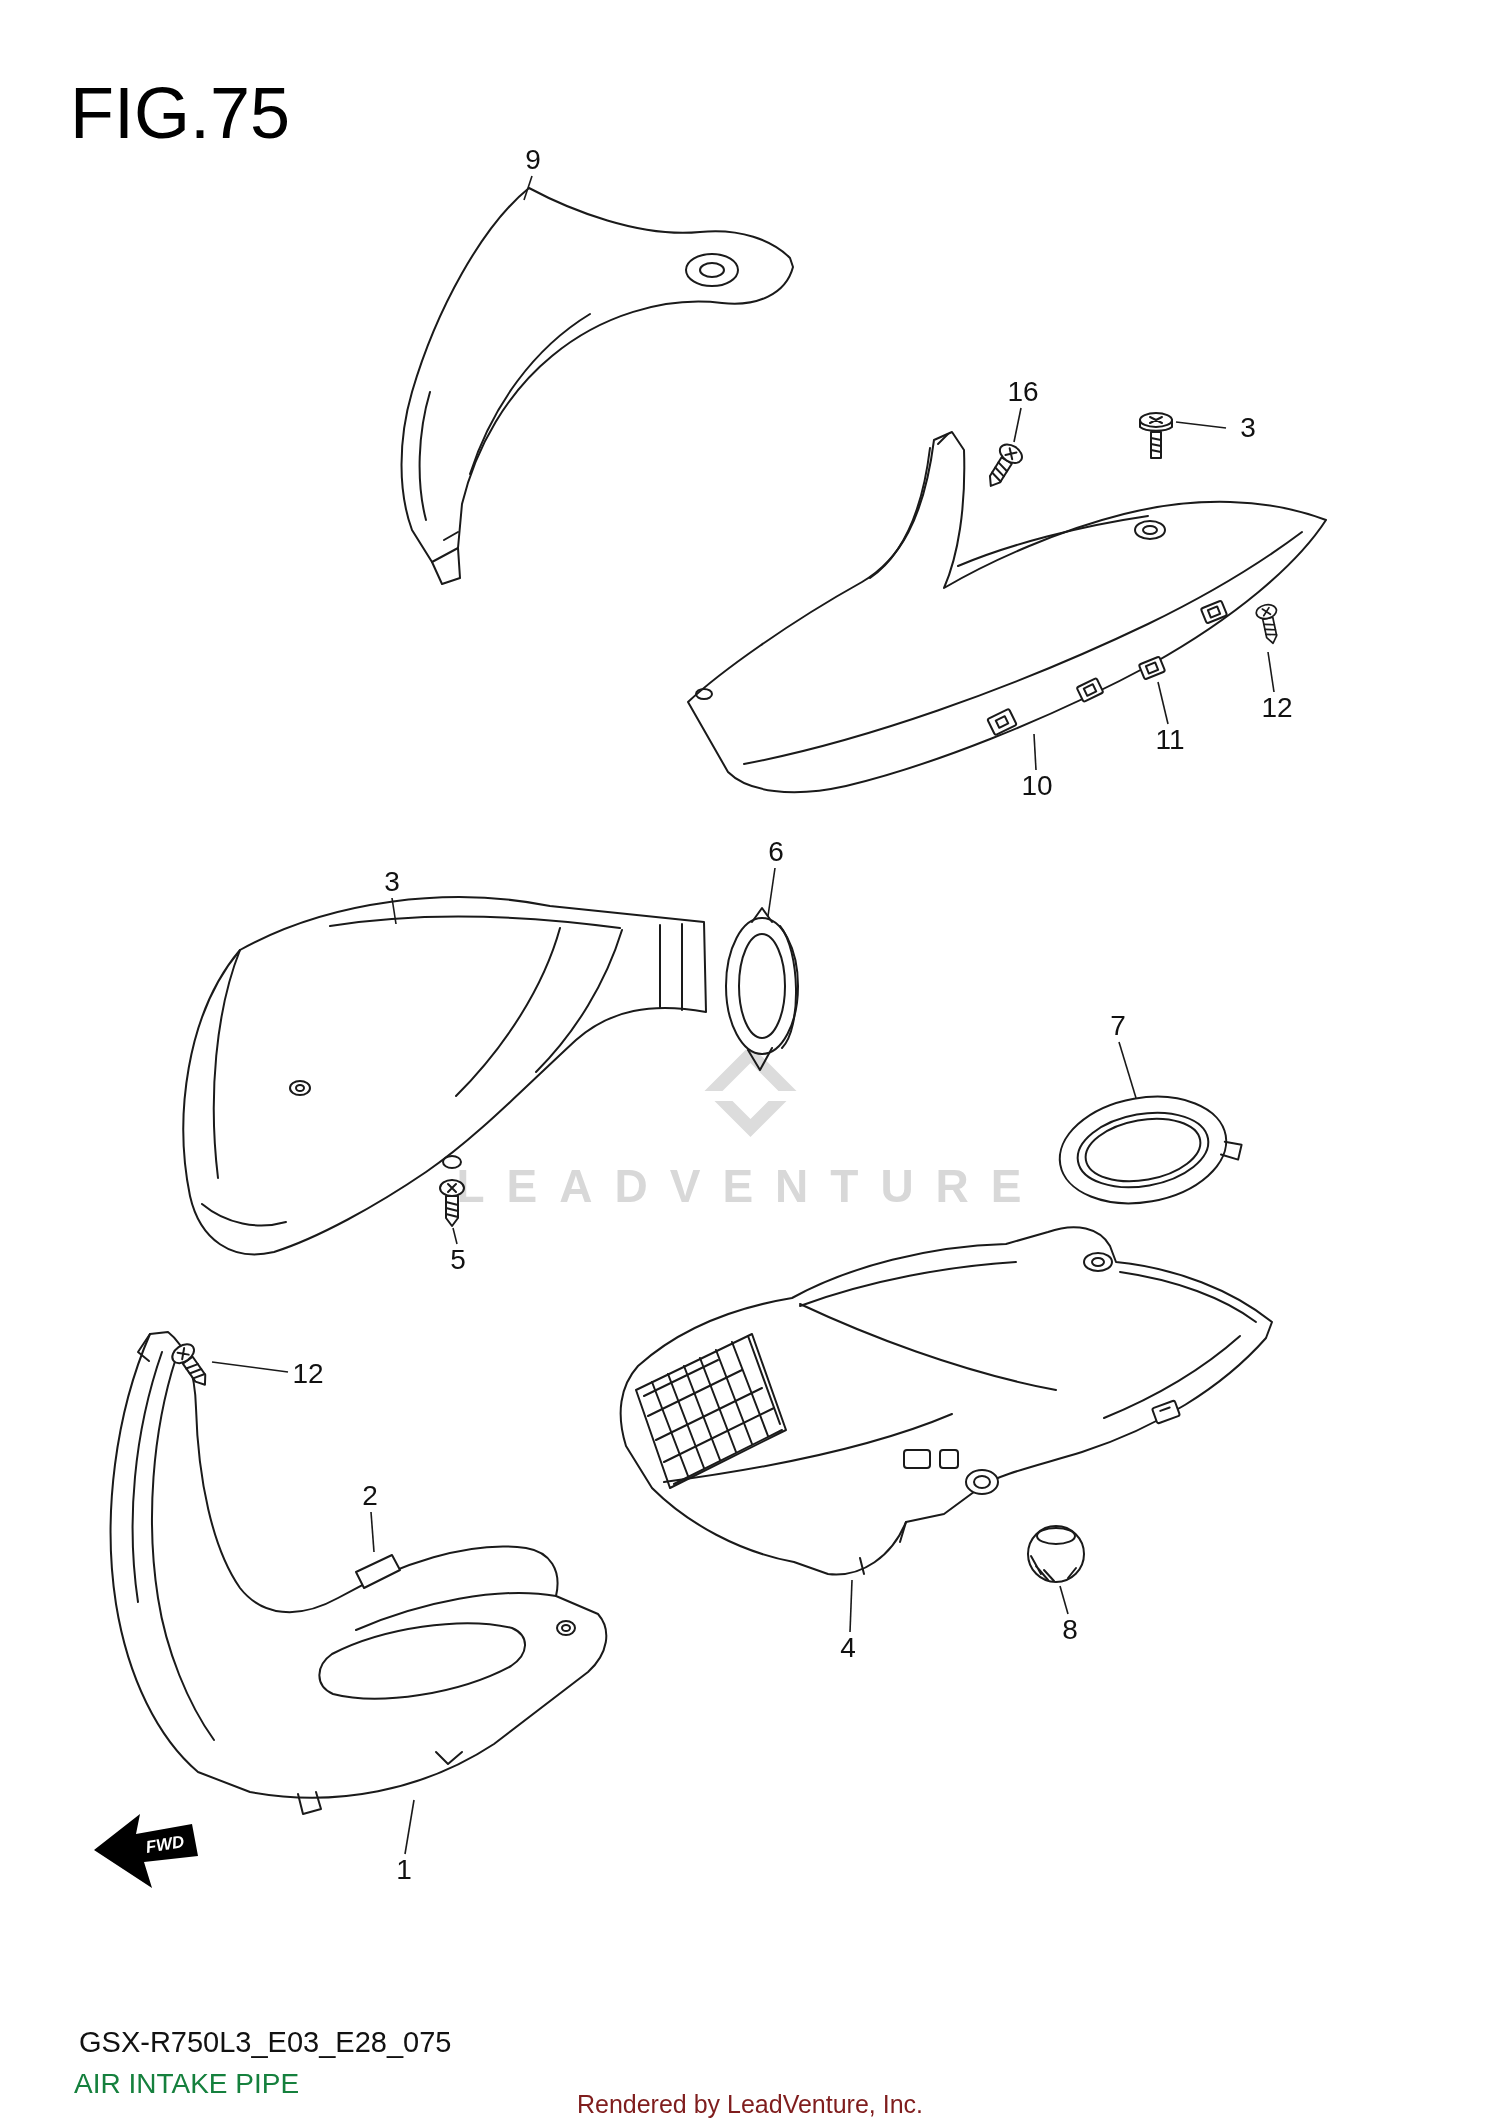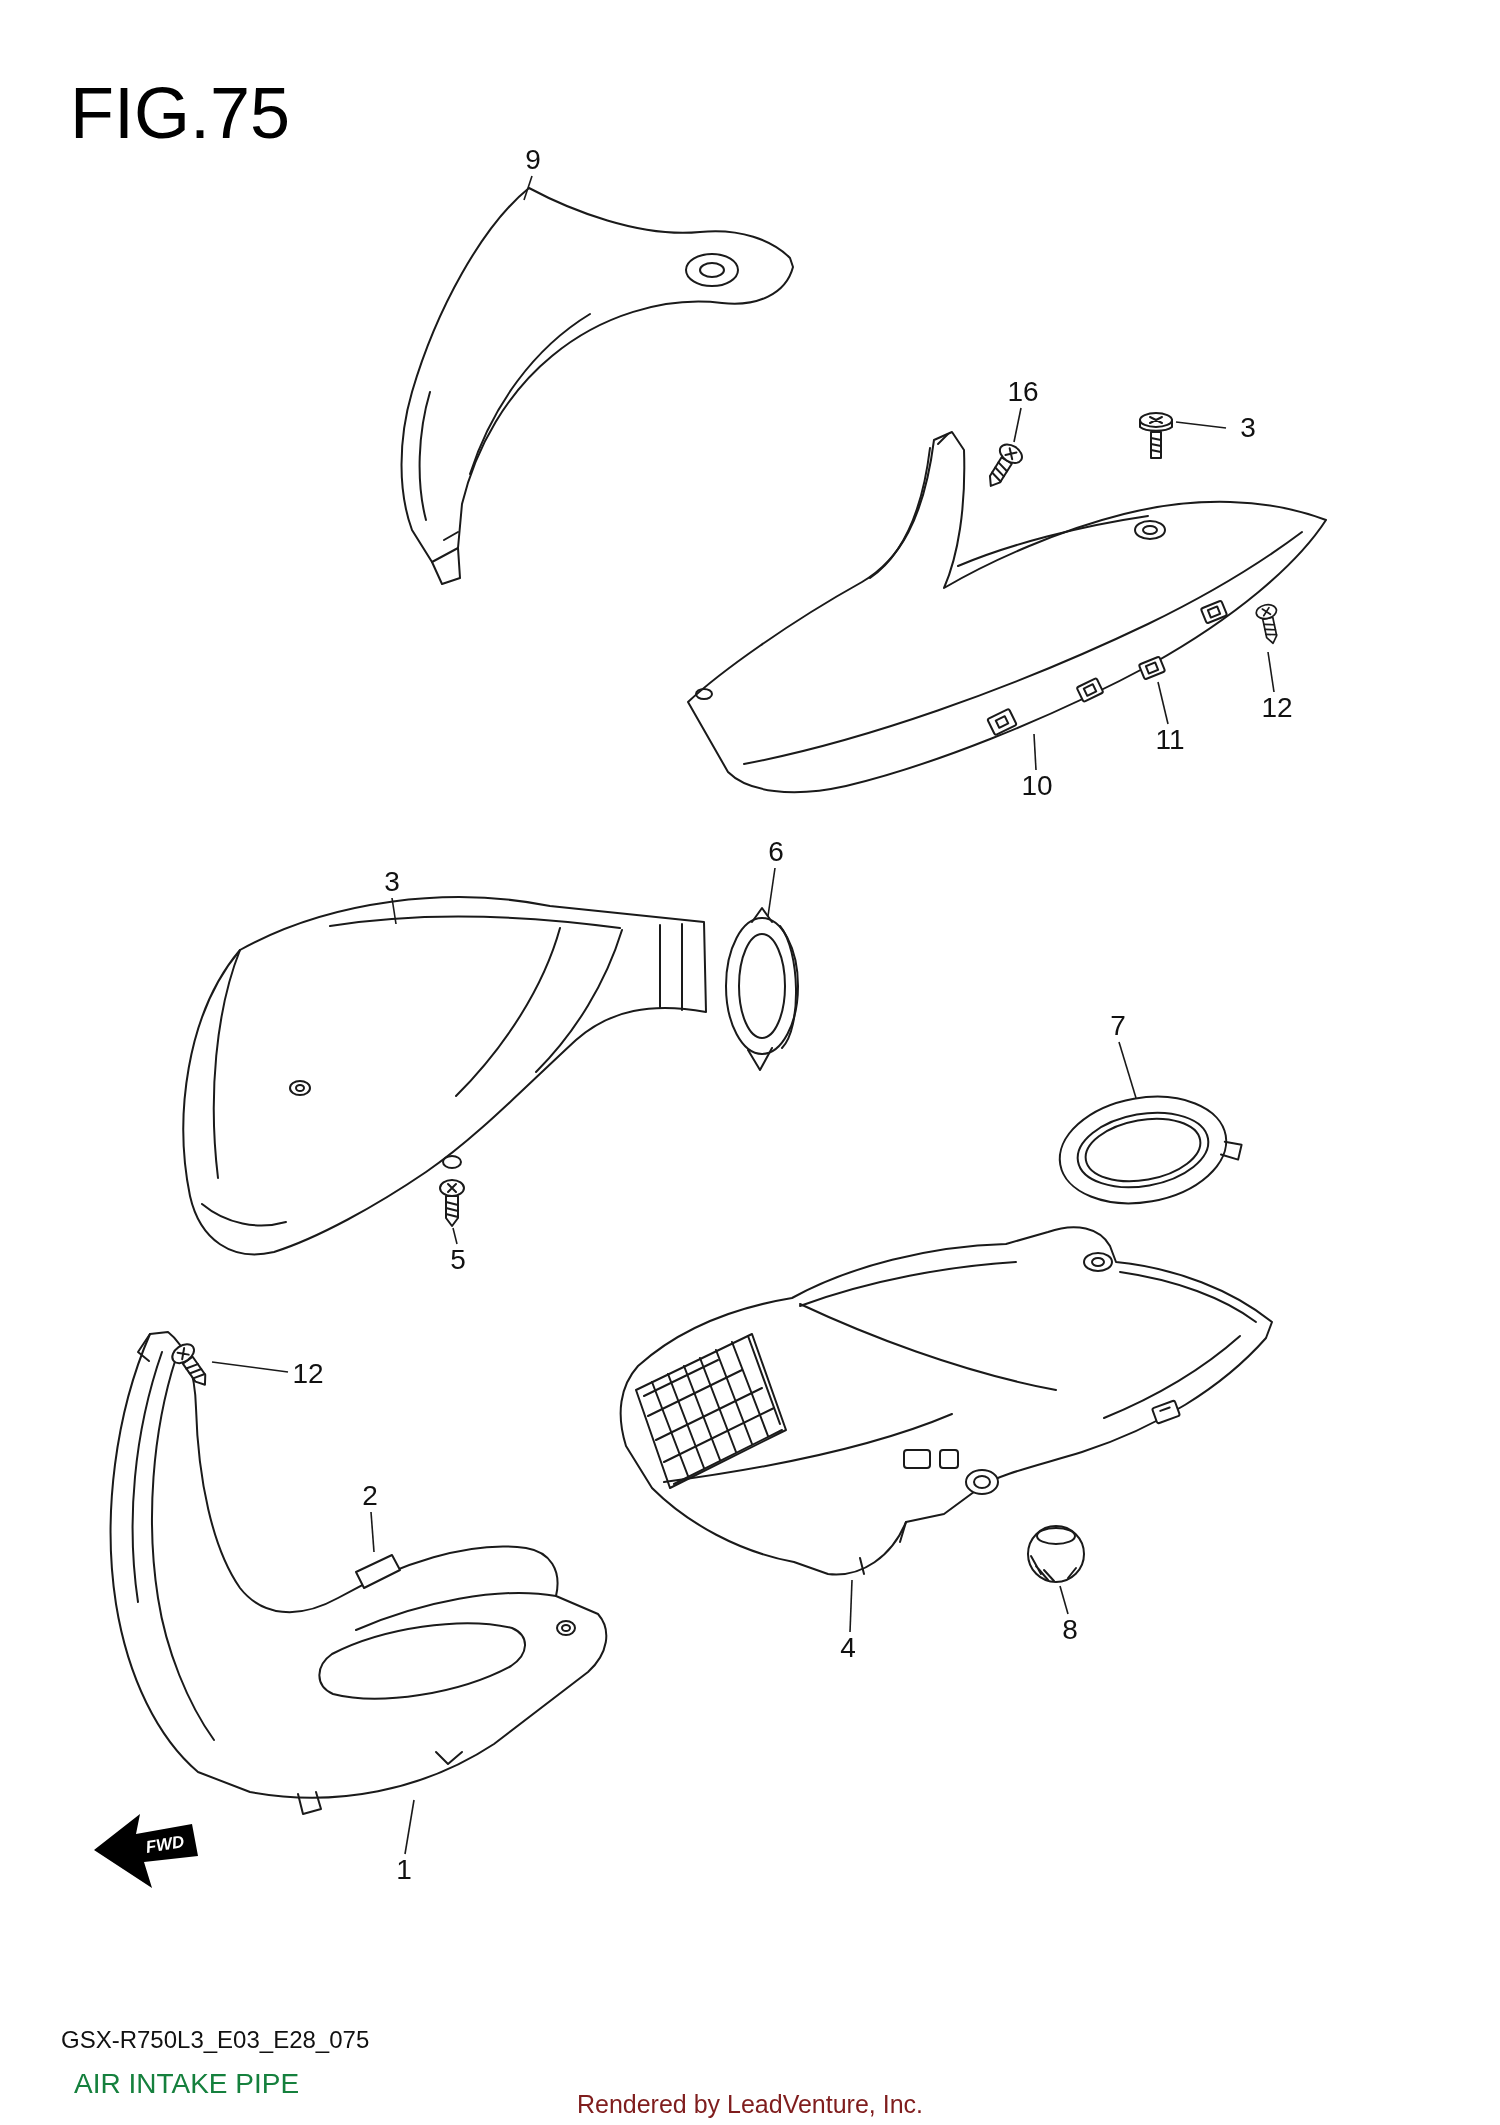--- a/index.html
+++ b/index.html
@@ -8,21 +8,21 @@
     font-family:"Liberation Sans", sans-serif; overflow:hidden;
   }
   .fig-title {
     position:absolute; left:70px; top:72px;
     font-size:72px; font-weight:400; color:#000;
   }
   .callout {
     position:absolute; transform:translate(-50%,-50%);
     font-size:28px; color:#111; white-space:nowrap;
   }
-  .footer-code { position:absolute; left:61px; top:2026px; font-size:24px; color:#111;text-align:center; }
+  .footer-code { position:absolute; left:79px; top:2026px; font-size:29px; color:#111;text-align:center; }
   .footer-name { position:absolute; left:74px; top:2068px; font-size:28px; color:#15803d; }
   .footer-rendered {
     position:absolute; left:50%; top:2090px; transform:translateX(-50%);
     font-size:25px; color:#7f1d1d;
   }
   .watermark {
     position:absolute; left:750px; top:1128px; transform:translate(-50%,-50%);
     display:flex; flex-direction:column; align-items:center; gap:16px;
     pointer-events:none;
   }
@@ -33,20 +33,27 @@
   .ln { stroke:#1a1a1a; stroke-width:2; fill:none; stroke-linecap:round; stroke-linejoin:round; }
   .body { fill:#ffffff; }
   .ldr { stroke:#1a1a1a; stroke-width:1.6; }
   .fwd-text { fill:#ffffff; font-size:17px; font-weight:700; font-style:italic; }
 </style>
 </head>
 <body>
 
 <div class="page">
 
+  <div class="watermark">
+    <svg width="96" height="100" viewBox="0 0 96 100">
+      <polygon points="48,2 94,48 76,48 48,20 20,48 2,48" fill="#dcdcdc"></polygon>
+      <polygon points="12,58 48,94 84,58 66,58 48,76 30,58" fill="#dcdcdc"></polygon>
+    </svg>
+    <div class="watermark-text">LEADVENTURE</div>
+  </div>
 
   <svg class="diagram" width="1500" height="2125" viewBox="0 0 1500 2125">
     <defs>
       <g id="tap-screw">
         <path class="ln body" d="M-6,10 L-6,32 L0,40 L6,32 L6,10 Z"></path>
         <path class="ln" d="M-6,16 L6,19 M-6,22 L6,25 M-6,28 L6,31"></path>
         <ellipse class="ln body" cx="0" cy="2" rx="12" ry="8"></ellipse>
         <path class="ln" d="M-4,-2 L4,6 M4,-2 L-4,6"></path>
       </g>
       <g id="hex-bolt">

